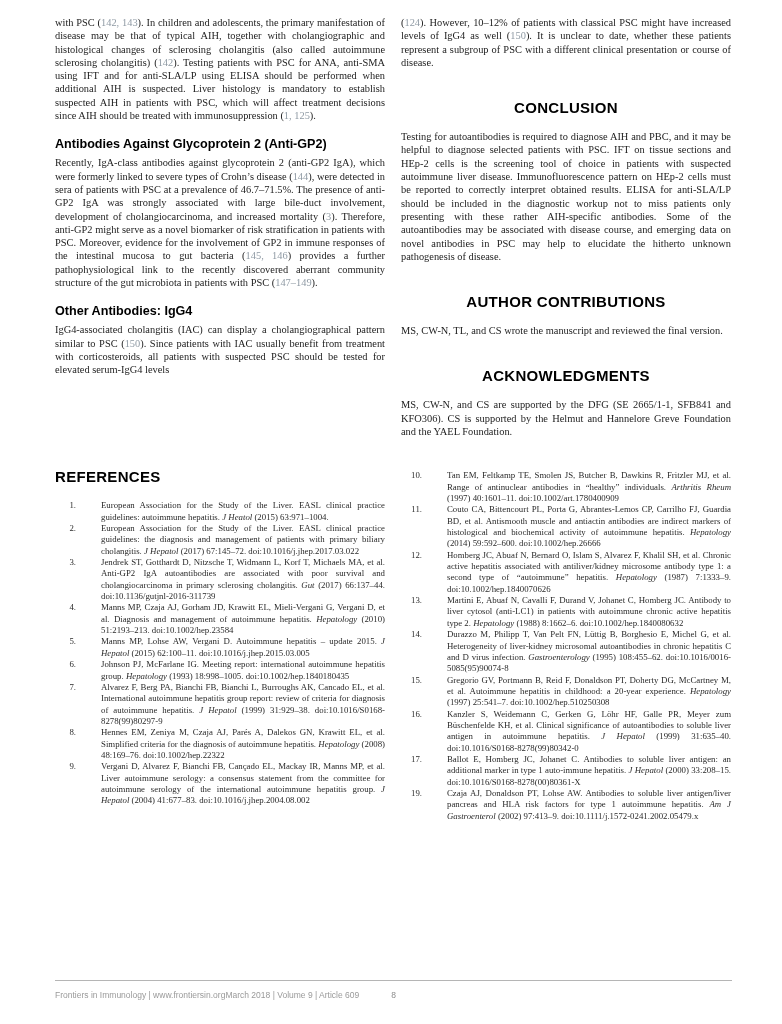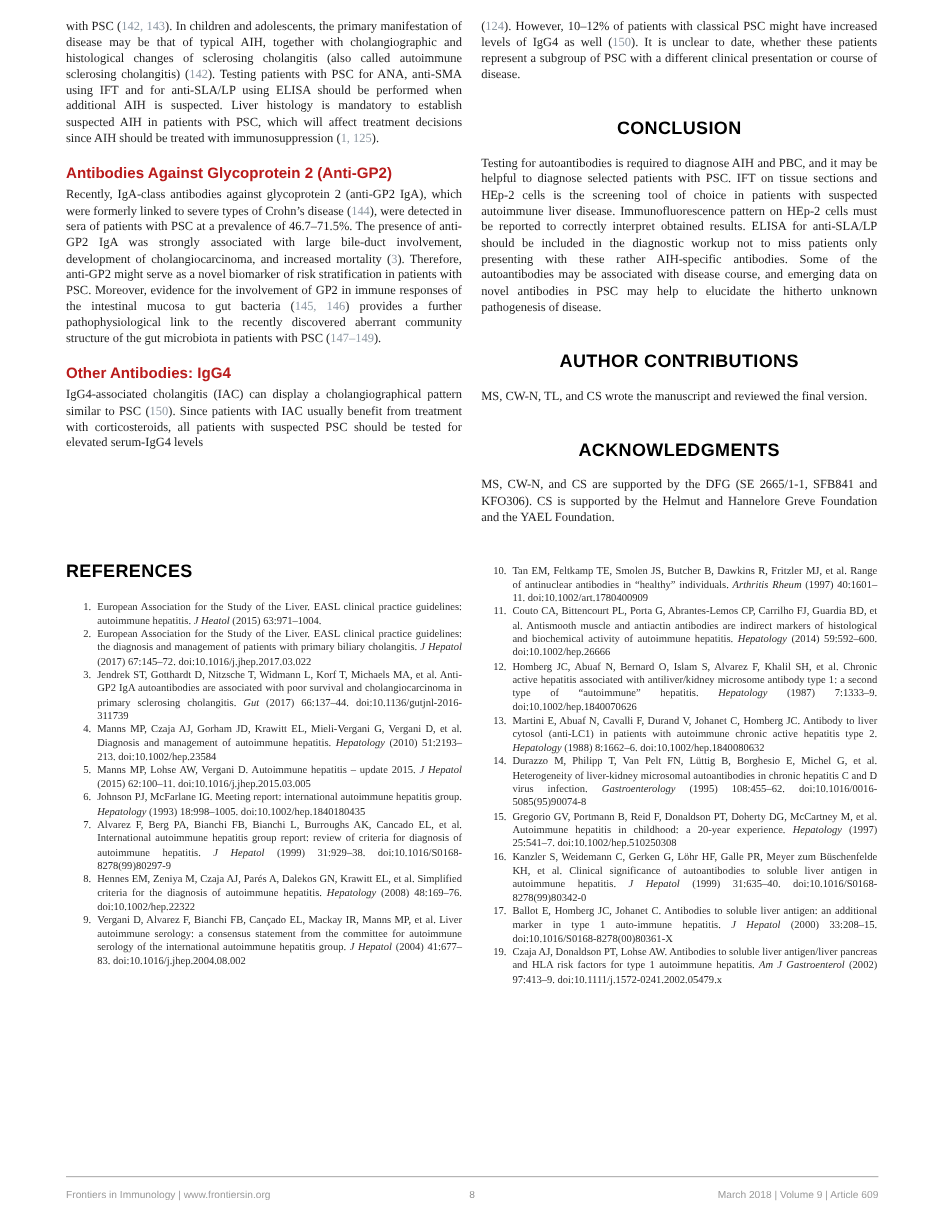--- a/index.html
+++ b/index.html
@@ -14,47 +14,47 @@
     display:flex;justify-content:space-between;align-items:flex-end;
     padding-top:26px;padding-bottom:9px;
     font-family:"Liberation Sans",sans-serif;font-size:8.5px;color:#999;
     border-bottom:1px solid #5a5a5a;
   }
   
   .cols{display:flex;gap:16px;margin-top:16px;}
   .col{width:330px;min-width:330px;font-size:10.4px;line-height:13.3px;text-align:justify;}
   .col p{margin:0 0 0 0;color:#1c1c1c;}
   .col h3{
-    font-family:"Liberation Sans",sans-serif;font-size:12.6px;font-weight:bold;color:#b91c1c;
+    font-family:"Liberation Sans",sans-serif;font-size:12.6px;font-weight:bold;color:#000000;
     margin:15px 0 4px 0;line-height:15px;text-align:left;letter-spacing:0;
   }
   .col h2{
     font-family:"Liberation Sans",sans-serif;font-size:15px;font-weight:bold;color:#000;
     margin:30px 0 14px 0;line-height:17px;text-align:center;letter-spacing:.3px;
   }
   .cite{color:var(--cite,#8f9aa4);}
   
   .refs{margin-top:30px;display:flex;gap:16px;}
   .refs-col{width:330px;min-width:330px;}
   .refs-col h2{
     font-family:"Liberation Sans",sans-serif;font-size:15px;font-weight:bold;color:#000;
     margin:0 0 15px 0;letter-spacing:.3px;
   }
   .ref{
     display:flex;font-size:8.8px;line-height:11.35px;color:#2a2a2a;
-    margin:0;padding-left:4px;
+    margin:0;padding-left:4px;gap:20px;
   }
   .refnum{flex:0 0 17px;text-align:right;padding-right:5px;}
   .reftext{flex:1;text-align:justify;}
   .refs-col.right{padding-top:2px;}
   
   .footer{
     position:absolute;left:55px;right:50px;bottom:24px;
     border-top:1px solid #b5b5b5;padding-top:9px;
-    display:flex;justify-content:space-between;align-items:baseline;
+    display:flex;justify-content:flex-start;align-items:baseline;
     font-family:"Liberation Sans",sans-serif;font-size:8.5px;color:#9a9a9a;
   }
   .footer .pageno{position:absolute;left:50%;transform:translateX(-50%);color:#8d8d8d;}
 </style>
 </head>
 <body>
 
 <div class="page">
 
 

